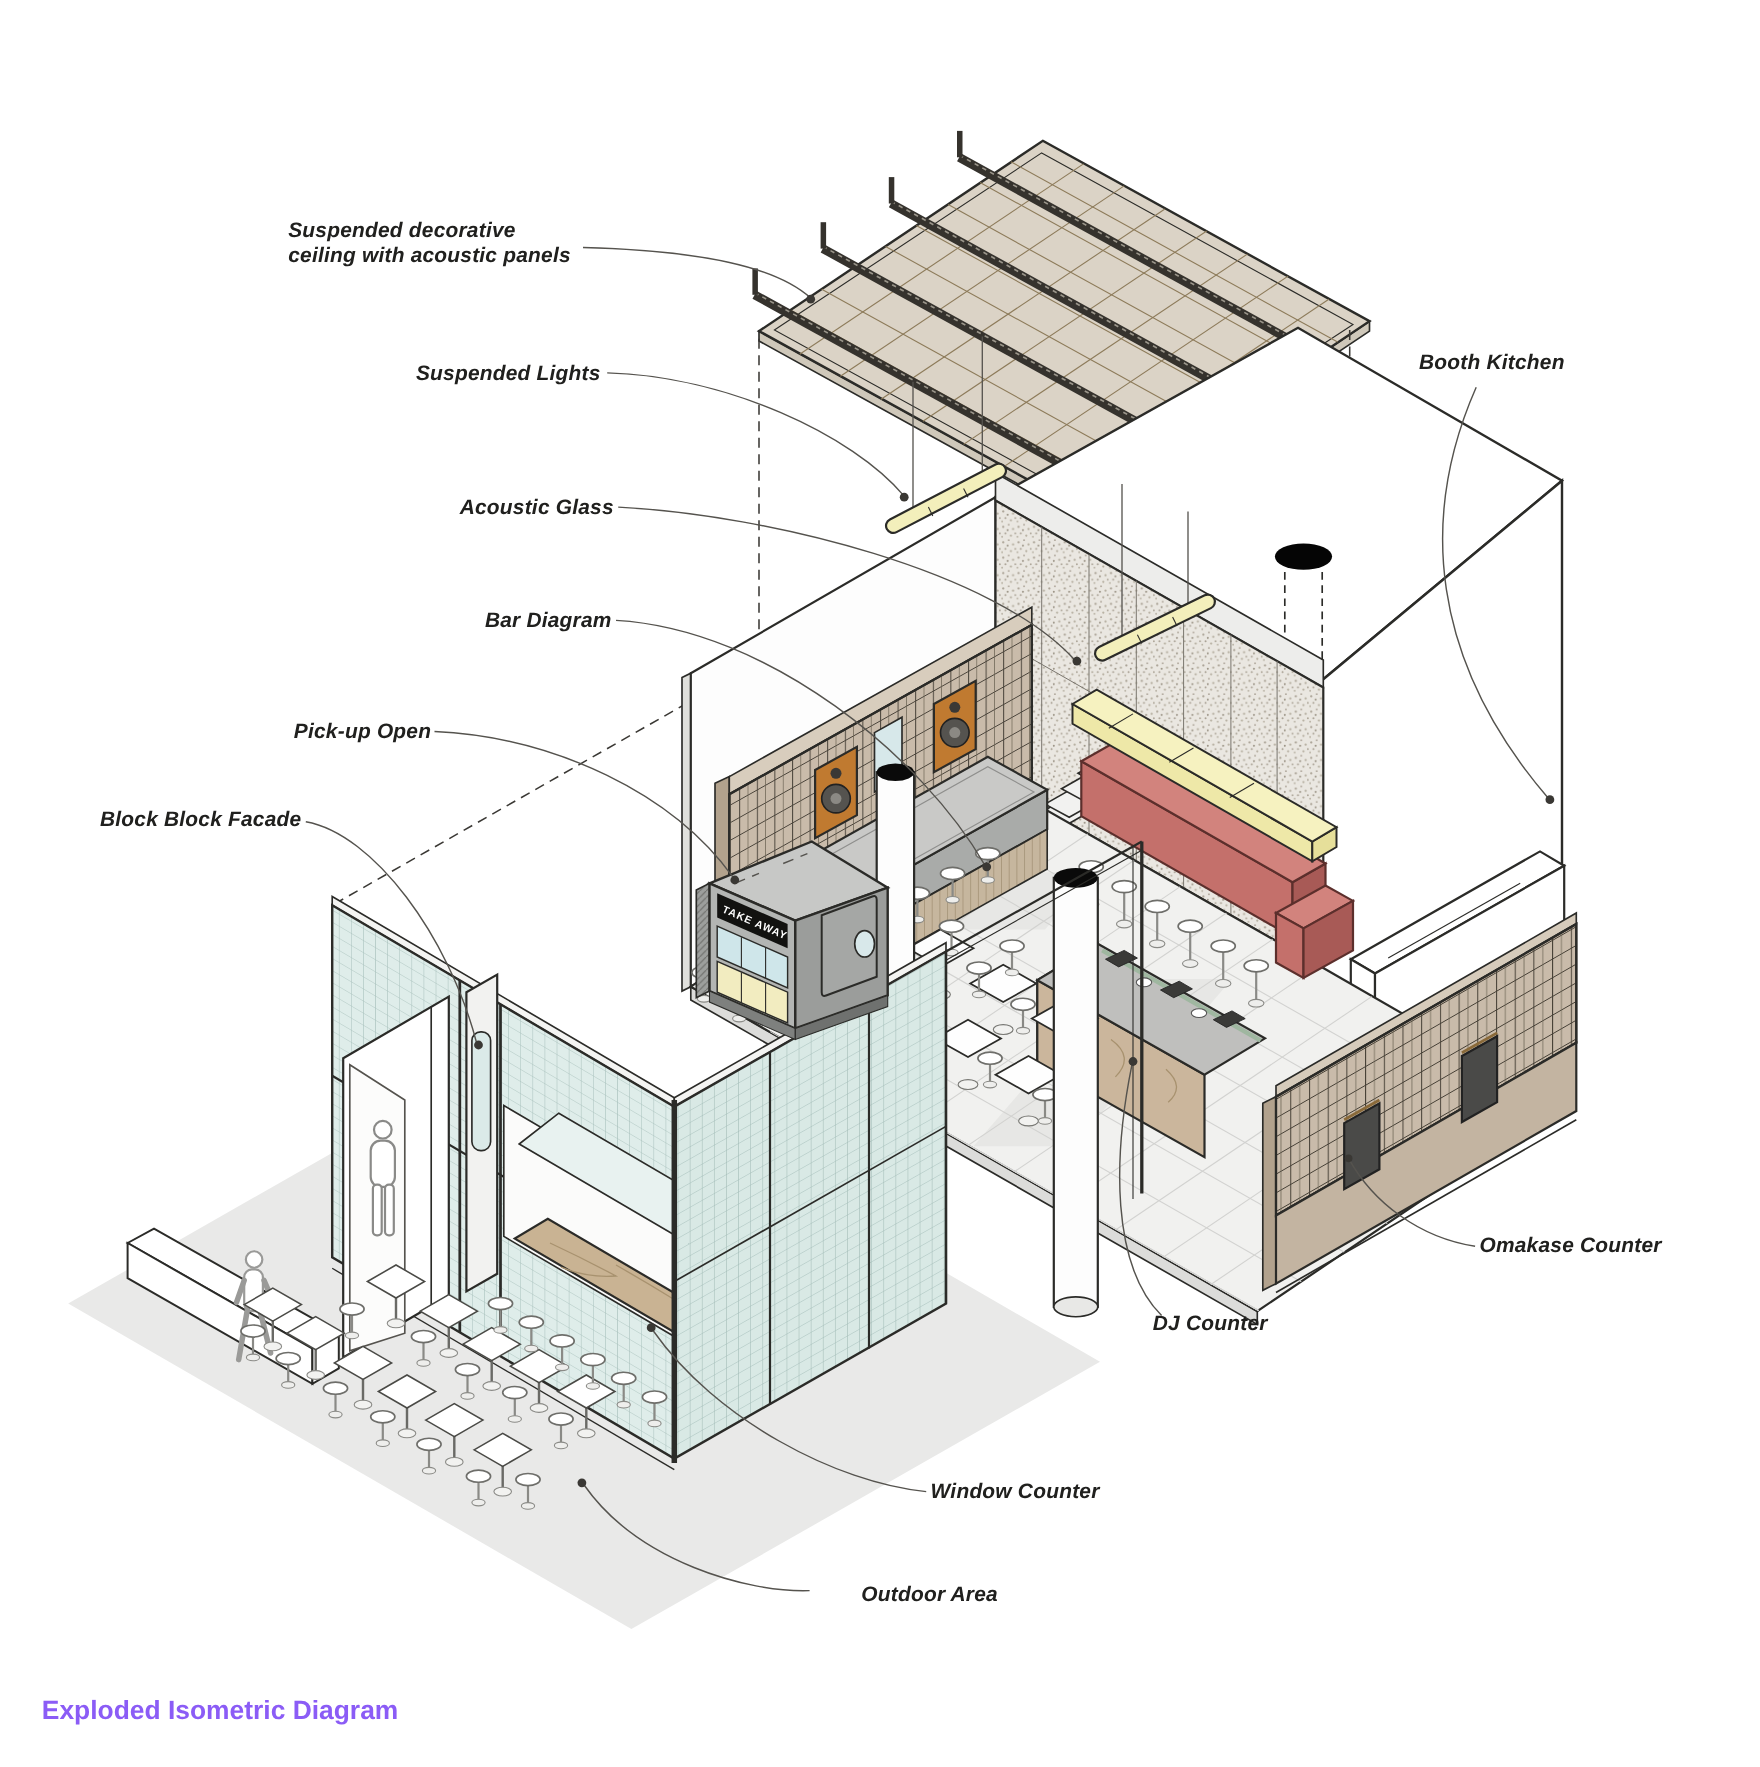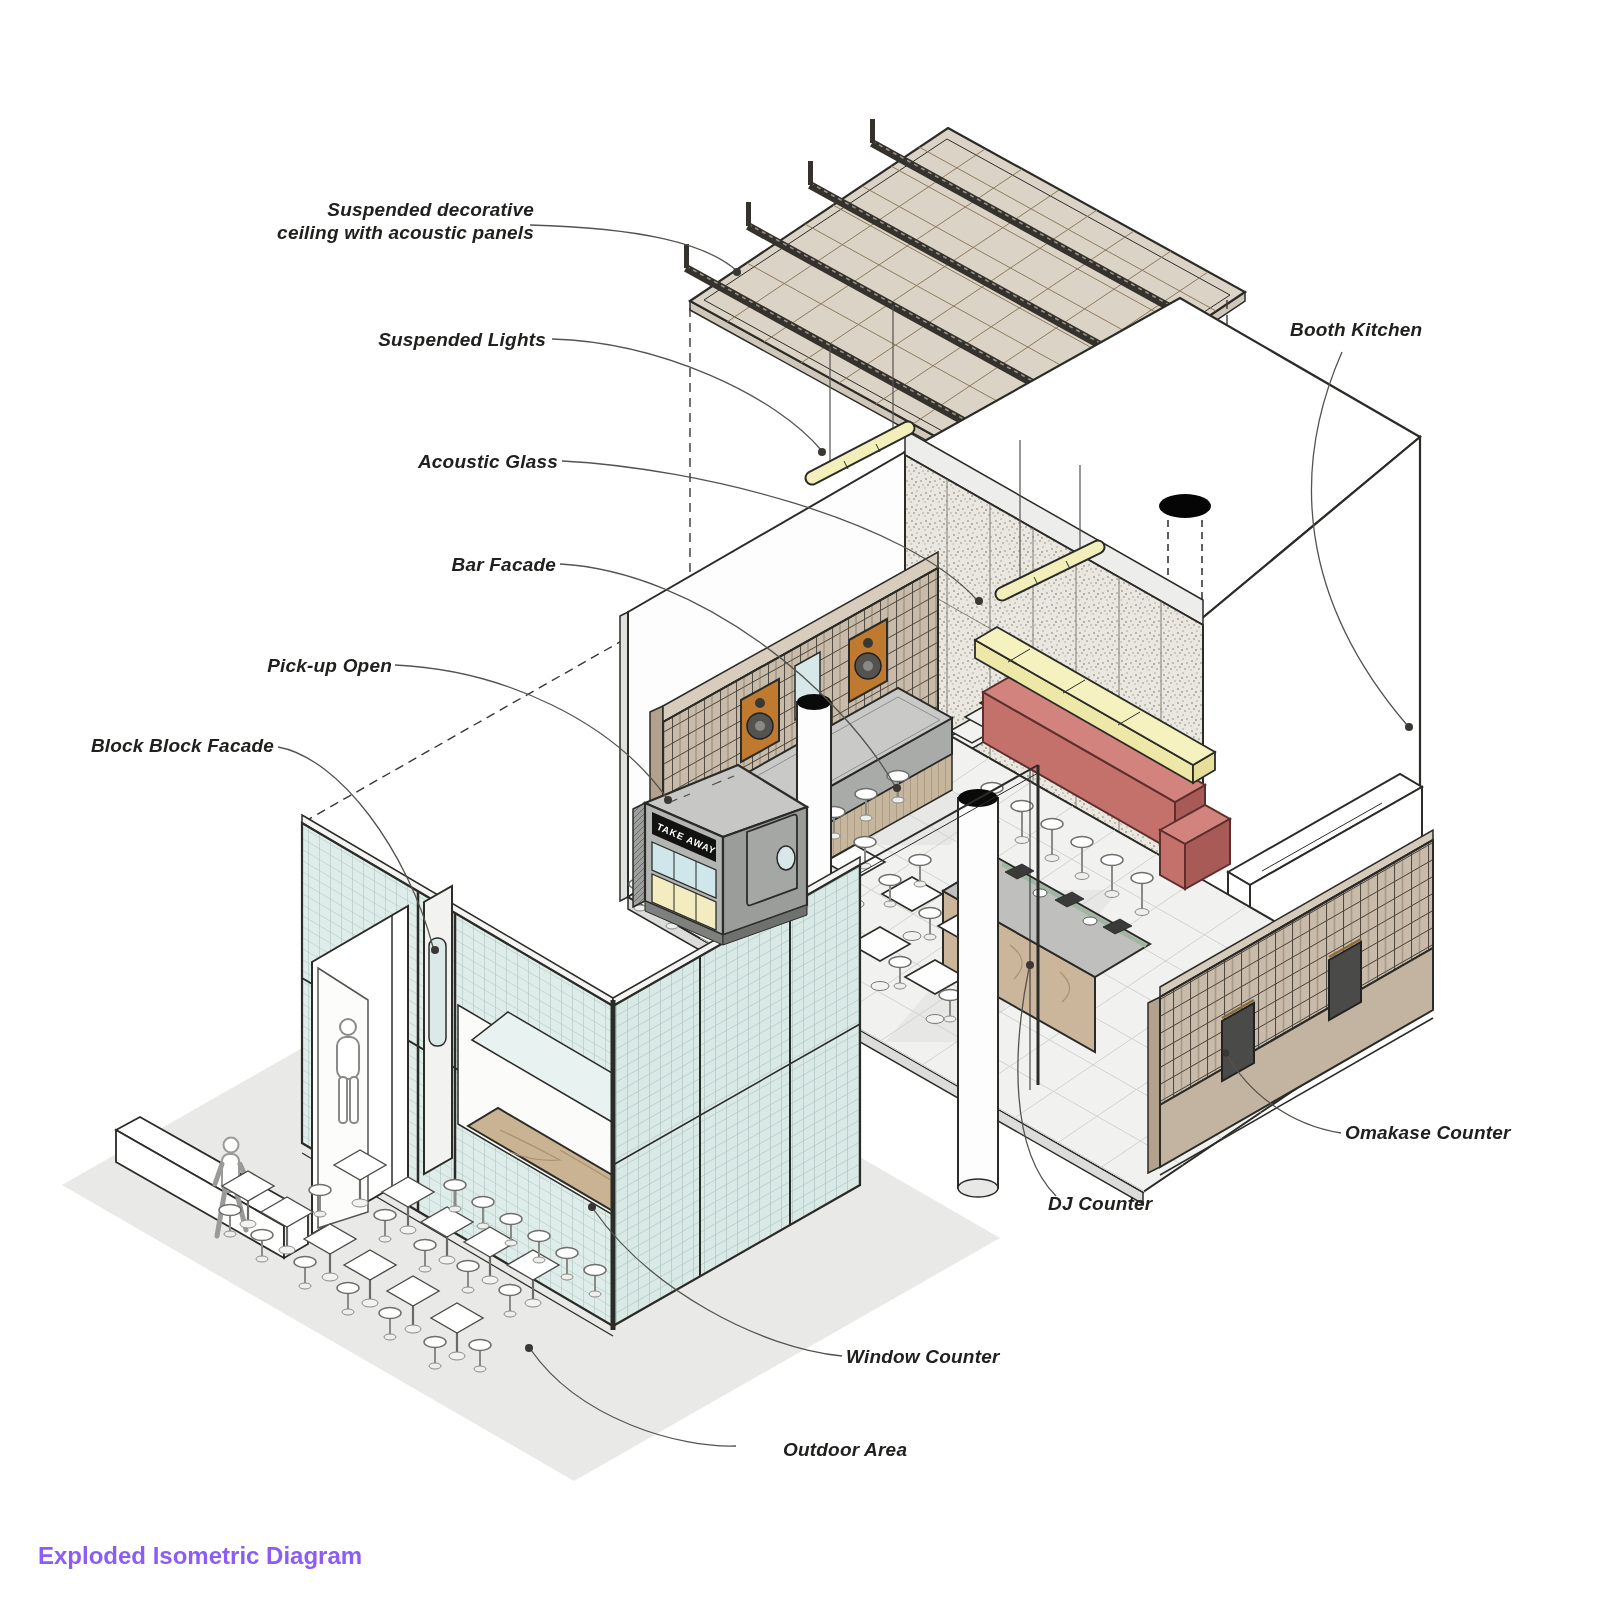--- a/index.html
+++ b/index.html
@@ -1,21 +1,21 @@
 <!DOCTYPE html>
 <html><head>
 <meta charset="utf-8">
 <style>
   html,body{margin:0;padding:0;background:#fff;}
   .canvas{position:relative;width:1600px;height:1606px;background:#ffffff;overflow:hidden;
           font-family:"Liberation Sans",sans-serif;}
   .canvas svg{position:absolute;left:0;top:0;}
   .lbl{position:absolute;font:italic 700 19px/23px "Liberation Sans",sans-serif;
        color:#20201e;white-space:nowrap;letter-spacing:.2px;}
-  .lbl.wrap{white-space:normal;text-align:right;}
+  .lbl.wrap{white-space:normal;text-align:left;}
   .title{position:absolute;left:38px;top:1542px;font:700 24px "Liberation Sans",sans-serif;
          color:#8b5cf6;font-style:normal;}
 </style>
 </head>
 <body>
 
 <div class="canvas">
 <svg width="1600" height="1606" viewBox="0 0 1600 1606">
   <defs>
     <pattern id="speckle" width="14" height="14" patternUnits="userSpaceOnUse">
@@ -502,21 +502,21 @@
         <circle cx="1226" cy="1053" r="3.5"></circle>
         <circle cx="1030" cy="965" r="4"></circle>
     <circle cx="592" cy="1207" r="4"></circle>
         <circle cx="529" cy="1348" r="4"></circle>
   </g>
 </svg>
 
   <div class="lbl wrap" style="left:262px;top:198px;width:272px;">Suspended decorative ceiling with acoustic panels</div>
   <div class="lbl" style="right:1054px;top:328px;">Suspended Lights</div>
   <div class="lbl" style="right:1042px;top:450px;">Acoustic Glass</div>
-  <div class="lbl" style="right:1044px;top:553px;">Bar Facade</div>
+  <div class="lbl" style="right:1044px;top:553px;">Bar Diagram</div>
   <div class="lbl" style="right:1208px;top:654px;">Pick-up Open</div>
   <div class="lbl" style="right:1326px;top:734px;">Block Block Facade</div>
   <div class="lbl" style="left:1290px;top:318px;">Booth Kitchen</div>
   <div class="lbl" style="left:1345px;top:1121px;">Omakase Counter</div>
   <div class="lbl" style="left:1048px;top:1192px;">DJ Counter</div>
   <div class="lbl" style="left:846px;top:1345px;">Window Counter</div>
   <div class="lbl" style="left:742px;top:1438px;margin-left:41px;">Outdoor Area</div>
   <div class="title">Exploded Isometric Diagram</div>
 </div>
 

